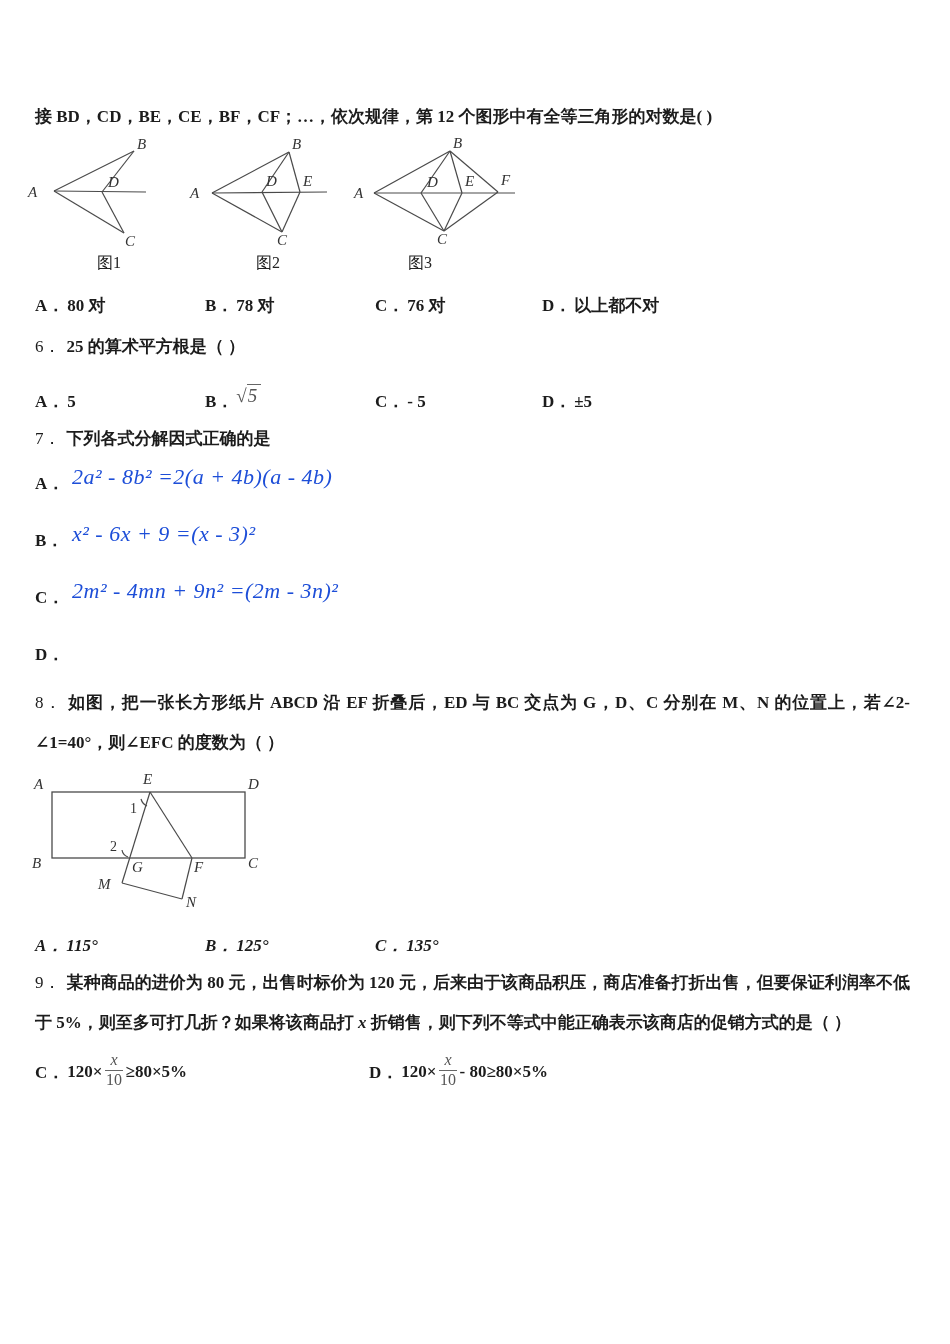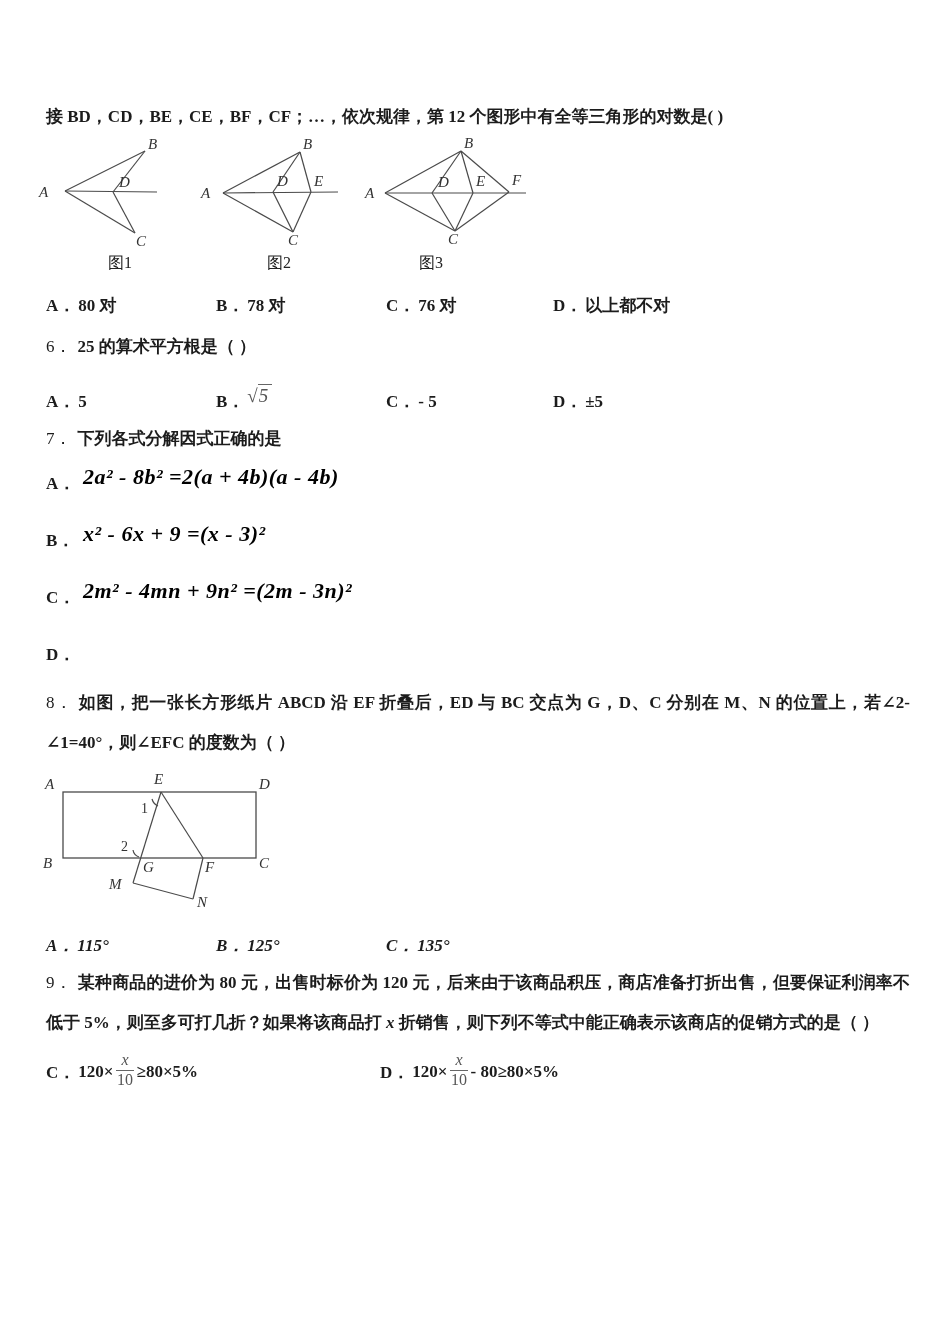--- a/index.html
+++ b/index.html
@@ -1,18 +1,18 @@
 <!DOCTYPE html>
 <html><head>
 <meta charset="utf-8">
 <style>
   html,body{margin:0;padding:0;background:#ffffff;}
   .page{
     width:950px;height:1344px;background:#ffffff;position:relative;
-    box-sizing:border-box;padding:103px 40px 0 46px;
+    box-sizing:border-box;padding:103px 40px 0 35px;
     font-family:"Liberation Serif","DejaVu Serif",serif;color:#1c1c1c;
     overflow:hidden;
   }
   .stem{margin:0;font-size:17px;font-weight:700;text-align:justify;line-height:40px;}
   .stem.tight{line-height:28px;}
   .qnum{font-weight:400;margin-right:6px;}
   .italic-var{font-style:italic;font-family:"Liberation Serif",serif;}
   
   .opts{display:grid;font-size:17px;font-weight:700;align-items:baseline;}
   .opts4{grid-template-columns:170px 170px 167px 1fr;}
@@ -28,21 +28,21 @@
   .fig-caption{font-family:"Liberation Serif",serif;font-size:16px;fill:#222;font-style:normal;}
   .fig-num{font-family:"Liberation Serif",serif;font-size:14px;fill:#333;font-style:normal;}
   
   .opts-q6{height:46px;align-items:end;padding-bottom:2px;margin-bottom:10px;}
   .sqrt{position:relative;top:-5px;font-weight:400;color:#555;font-size:19px;}
   .sqrt .rad{font-style:normal;}
   .sqrt .radicand{border-top:1.2px solid #666;padding:0 4px 0 1px;font-style:italic;}
   
   .expr-row{display:flex;align-items:flex-end;height:40px;margin-bottom:17px;}
   .expr-row .olabel{width:34px;flex:none;font-size:17px;}
-  .expr{font-size:22px;font-style:italic;font-weight:700;color:#000000;letter-spacing:0.5px;position:relative;top:-5px;white-space:nowrap;}
+  .expr{font-size:22px;font-style:italic;font-weight:400;color:#1d4ed8;letter-spacing:0.5px;position:relative;top:-5px;white-space:nowrap;}
   
   .q8fig{margin:8px 0 8px -13px;height:152px;}
   
   .opts-frac{height:58px;align-items:center;margin-bottom:0;}
   .opts-frac .opt{display:flex;align-items:center;}
   .frac{display:inline-flex;flex-direction:column;align-items:center;line-height:1.05;
         font-weight:400;color:#555;font-size:16px;margin:0 3px;position:relative;top:-2px;}
   .frac .num{font-style:italic;border-bottom:1.2px solid #666;padding:0 5px 1px;}
   .frac .den{padding-top:1px;}
   .rowspace{height:30px;line-height:30px;margin-bottom:12px;}

